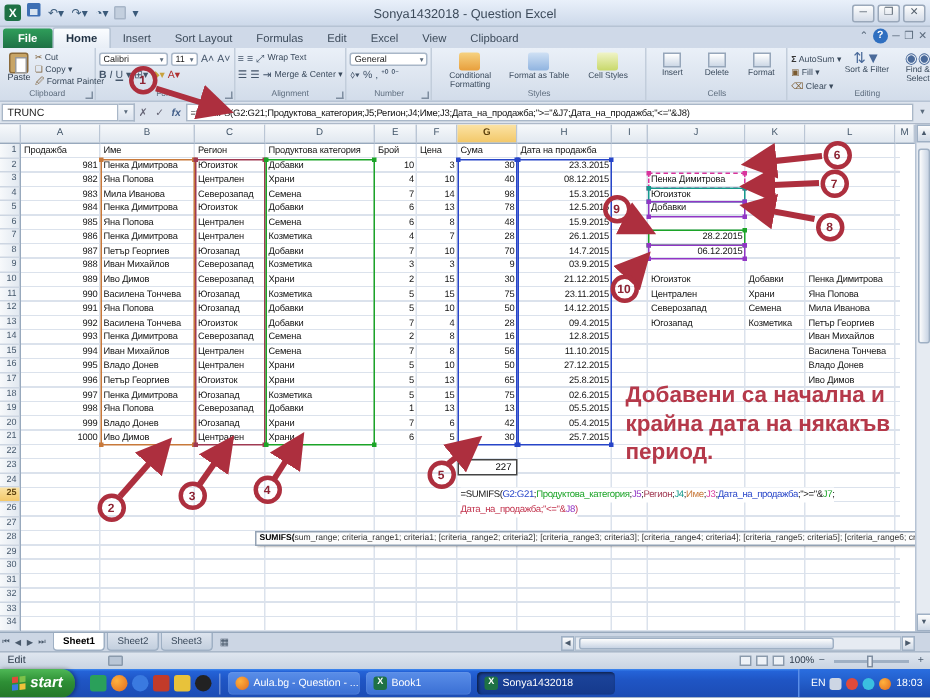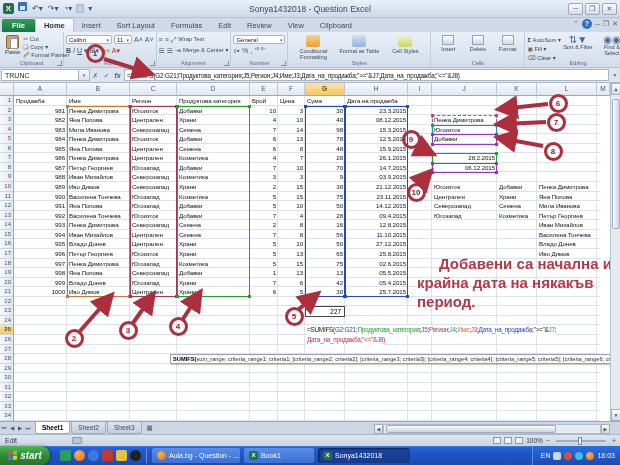--- a/index.html
+++ b/index.html
@@ -203,21 +203,21 @@
   </div>
 
   <div id="tabrow">
     <div id="tabs" style="display:flex;align-items:flex-end;">
         <span class="rtab file">File</span>
         <span class="rtab active">Home</span>
         <span class="rtab">Insert</span>
         <span class="rtab">Sort Layout</span>
         <span class="rtab">Formulas</span>
         <span class="rtab">Edit</span>
-        <span class="rtab">Review</span>
+        <span class="rtab">Excel</span>
         <span class="rtab">View</span>
         <span class="rtab">Clipboard</span>
       </div>
     <div class="tr-right">
       <span class="tr-ic">⌃</span>
       <span class="help-ic">?</span>
       <span class="tr-ic">─</span>
       <span class="tr-ic">❐</span>
       <span class="tr-ic">✕</span>
     </div>
@@ -654,21 +654,21 @@
         <div class="hdl" style="left: 481px; top: 65.92px; background: rgb(28, 164, 40);"></div>
         <div class="range-box" style="left: 418px; top: 66.92px; width: 65px; height: 10.56px; border-color: rgb(145, 54, 197);"></div>
         <div class="hdl" style="left: 417px; top: 65.92px; background: rgb(145, 54, 197);"></div>
         <div class="hdl" style="left: 481px; top: 65.92px; background: rgb(145, 54, 197);"></div>
         <div class="hdl" style="left: 417px; top: 75.48px; background: rgb(145, 54, 197);"></div>
         <div class="hdl" style="left: 481px; top: 75.48px; background: rgb(145, 54, 197);"></div>
         <div id="resultbox" style="left: 291px; top: 210.32px; width: 40px; height: 10.56px;">227</div>
         <div class="fx-line" style="left: 293px; top: 229.44px;"><span style="color: rgb(27, 27, 27);">=SUMIFS(</span><span style="color: rgb(39, 69, 200);">G2:G21</span><span style="color: rgb(27, 27, 27);">;</span><span style="color: rgb(28, 164, 40);">Продуктова_категория</span><span style="color: rgb(27, 27, 27);">;</span><span style="color: rgb(145, 54, 197);">J5</span><span style="color: rgb(27, 27, 27);">;</span><span style="color: rgb(160, 58, 82);">Регион</span><span style="color: rgb(27, 27, 27);">;</span><span style="color: rgb(21, 154, 141);">J4</span><span style="color: rgb(27, 27, 27);">;</span><span style="color: rgb(200, 121, 58);">Име</span><span style="color: rgb(27, 27, 27);">;</span><span style="color: rgb(216, 53, 156);">J3</span><span style="color: rgb(27, 27, 27);">;</span><span style="color: rgb(39, 69, 200);">Дата_на_продажба</span><span style="color: rgb(27, 27, 27);">;"&gt;="&amp;</span><span style="color: rgb(28, 164, 40);">J7</span><span style="color: rgb(27, 27, 27);">;</span></div>
         <div class="fx-line" style="left: 293px; top: 239px;"><span style="color: rgb(194, 51, 77);">Дата_на_продажба</span><span style="color: rgb(194, 51, 77);">;"&lt;="&amp;</span><span style="color: rgb(145, 54, 197);">J8</span><span style="color: rgb(194, 51, 77);">)</span></div>
         <div id="fn-tip" style="left: 156px; top: 258.12px; width: 450px; height: 10px;"><b>SUMIFS(</b><span>sum_range; criteria_range1; criteria1; [criteria_range2; criteria2]; [criteria_range3; criteria3]; [criteria_range4; criteria4]; [criteria_range5; criteria5]; [criteria_range6; criteria6]; ...</span></div>
-        <div class="note-line" style="left: 425px; top: 158px;">Добавени са начална и</div>
+        <div class="note-line" style="left: 403px; top: 158px;">Добавени са начална и</div>
         <div class="note-line" style="left: 403px; top: 177px;">крайна дата на някакъв</div>
         <div class="note-line" style="left: 403px; top: 196px;">период.</div>
       </div>
   </div>
   <div id="vscroll">
     <span class="varrow" style="top:0;">▲</span>
     <div id="vthumb"></div>
     <span class="varrow" style="bottom:0;">▼</span>
   </div>
 

